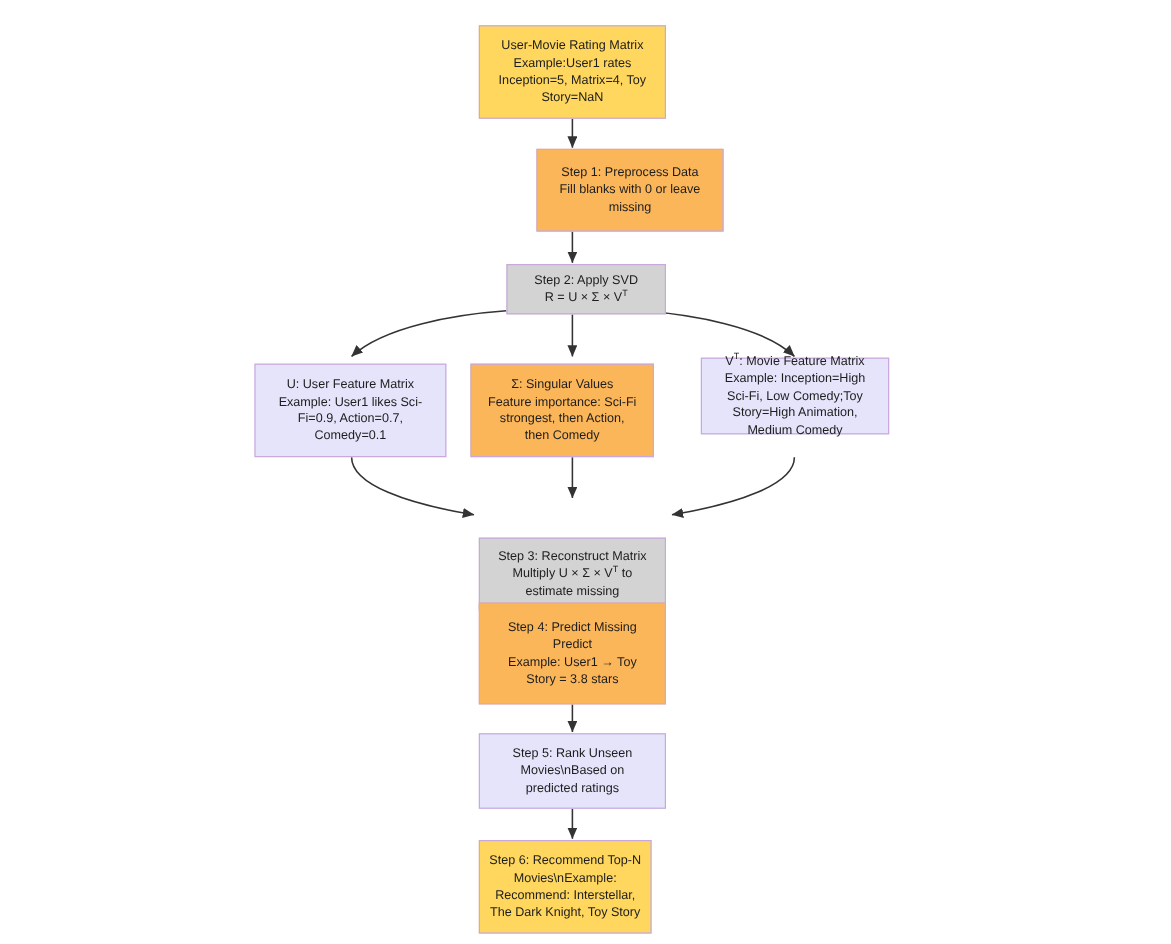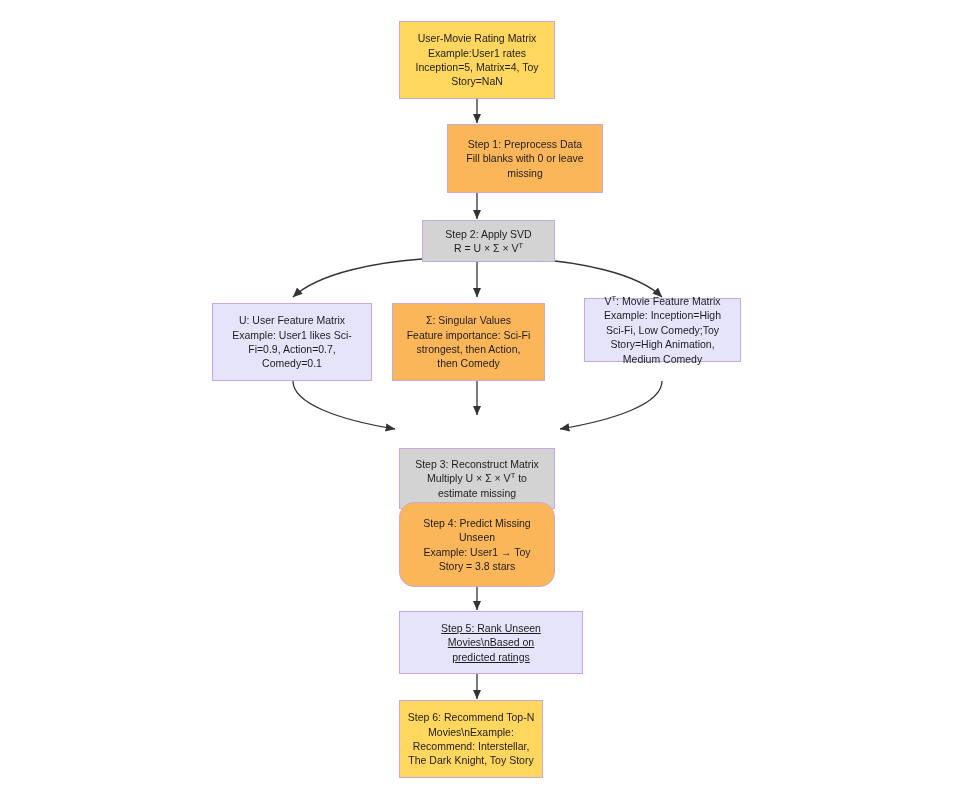--- a/index.html
+++ b/index.html
@@ -151,30 +151,30 @@
   </div>
 
   <div class="node fill-gray" style="left:399px; top:416px; width:156px; height:61px;margin-top:32px;">
     <div class="lines">
       <span class="ln">Step 3: Reconstruct Matrix</span>
       <span class="ln"><span>Multiply U × Σ × V</span><sup class="tmark">T</sup><span> to</span></span>
       <span class="ln">estimate missing</span>
     </div>
   </div>
 
-  <div class="node fill-orange" style="left:399px; top:502px; width:156px; height:85px;border-radius:15px;">
+  <div class="node fill-orange" style="left:399px; top:502px; width:156px; height:85px;">
     <div class="lines">
       <span class="ln">Step 4: Predict Missing</span>
-      <span class="ln">Unseen</span>
+      <span class="ln">Predict</span>
       <span class="ln">Example: User1 → Toy</span>
       <span class="ln">Story = 3.8 stars</span>
     </div>
   </div>
 
-  <div class="node fill-lav" style="left:399px; top:611px; width:184px; height:63px;text-decoration:underline;">
+  <div class="node fill-lav" style="left:399px; top:611px; width:156px; height:63px;">
     <div class="lines">
       <span class="ln">Step 5: Rank Unseen</span>
       <span class="ln">Movies\nBased on</span>
       <span class="ln">predicted ratings</span>
     </div>
   </div>
 
   <div class="node fill-yellow" style="left:399px; top:700px; width:144px; height:78px;">
     <div class="lines">
       <span class="ln">Step 6: Recommend Top-N</span>

